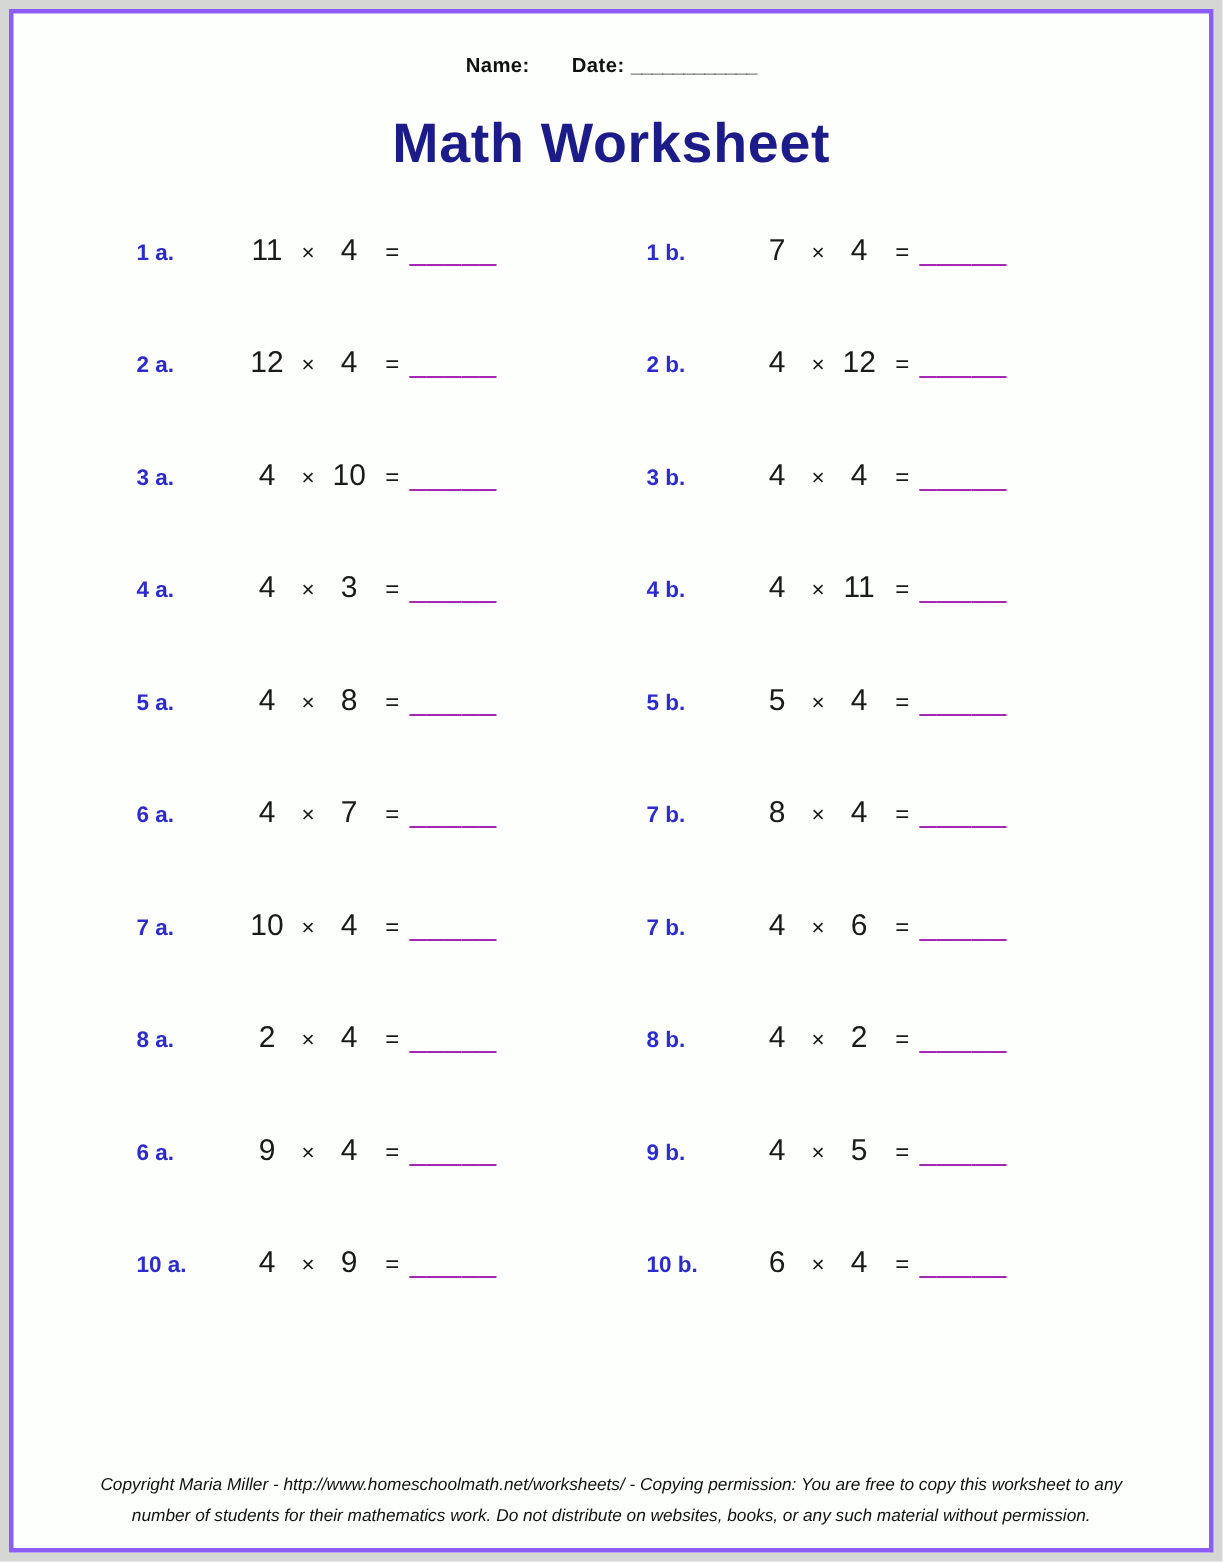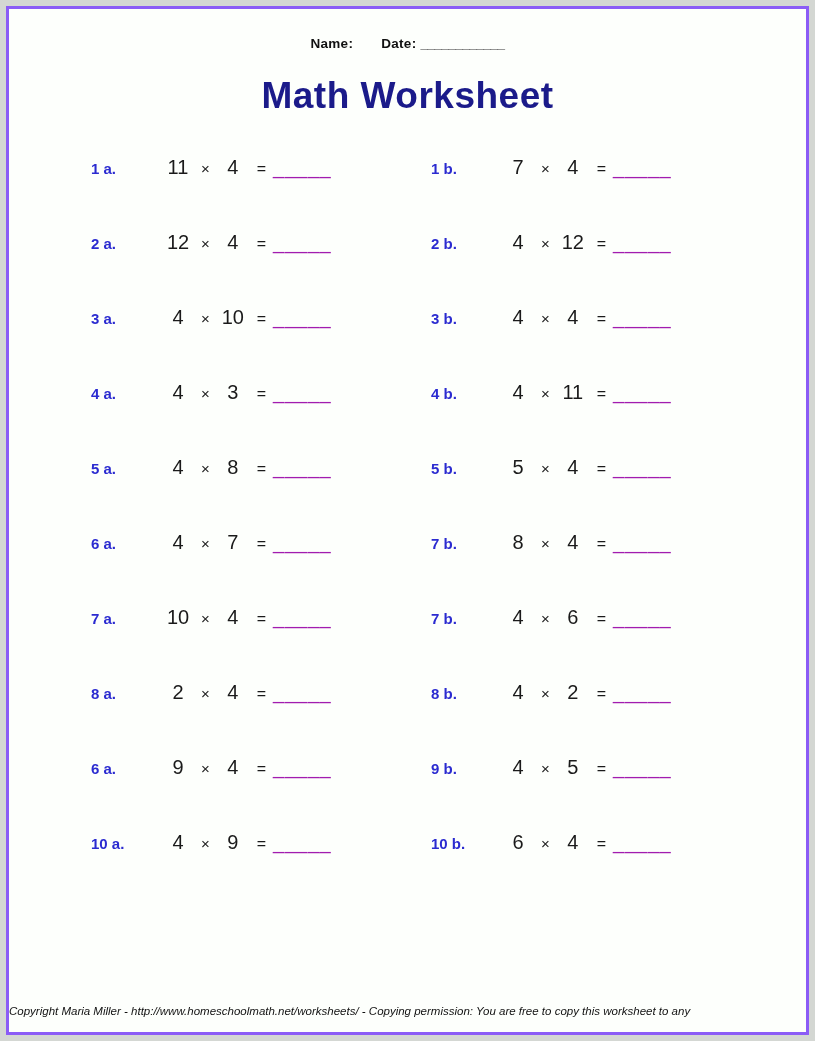--- a/index.html
+++ b/index.html
@@ -73,21 +73,21 @@
   }
   .op.eq { font-size: 16px; padding: 0 7px; }
   .blank {
     color: #a21caf;
     letter-spacing: 0.5px;
     white-space: nowrap;
   }
   .footer {
     position: absolute;
     left: 0; right: 0; bottom: 10px;
-    text-align: left;
+    text-align: center;
     font-style: italic;
     font-size: 11.5px;
     line-height: 21px;
     color: #111;
   }
 </style>
 </head>
 <body>
 
 <div class="page">
@@ -258,15 +258,16 @@
         <span class="factor">6</span>
         <span class="op">×</span>
         <span class="factor">4</span>
         <span class="op eq">=</span>
         <span class="blank">_____</span>
       </div>
     </div>
 
   <div class="footer">
     <div>Copyright Maria Miller - http://www.homeschoolmath.net/worksheets/ - Copying permission: You are free to copy this worksheet to any</div>
+    <div>number of students for their mathematics work. Do not distribute on websites, books, or any such material without permission.</div>
   </div>
 
 </div>
 
 </body></html>

